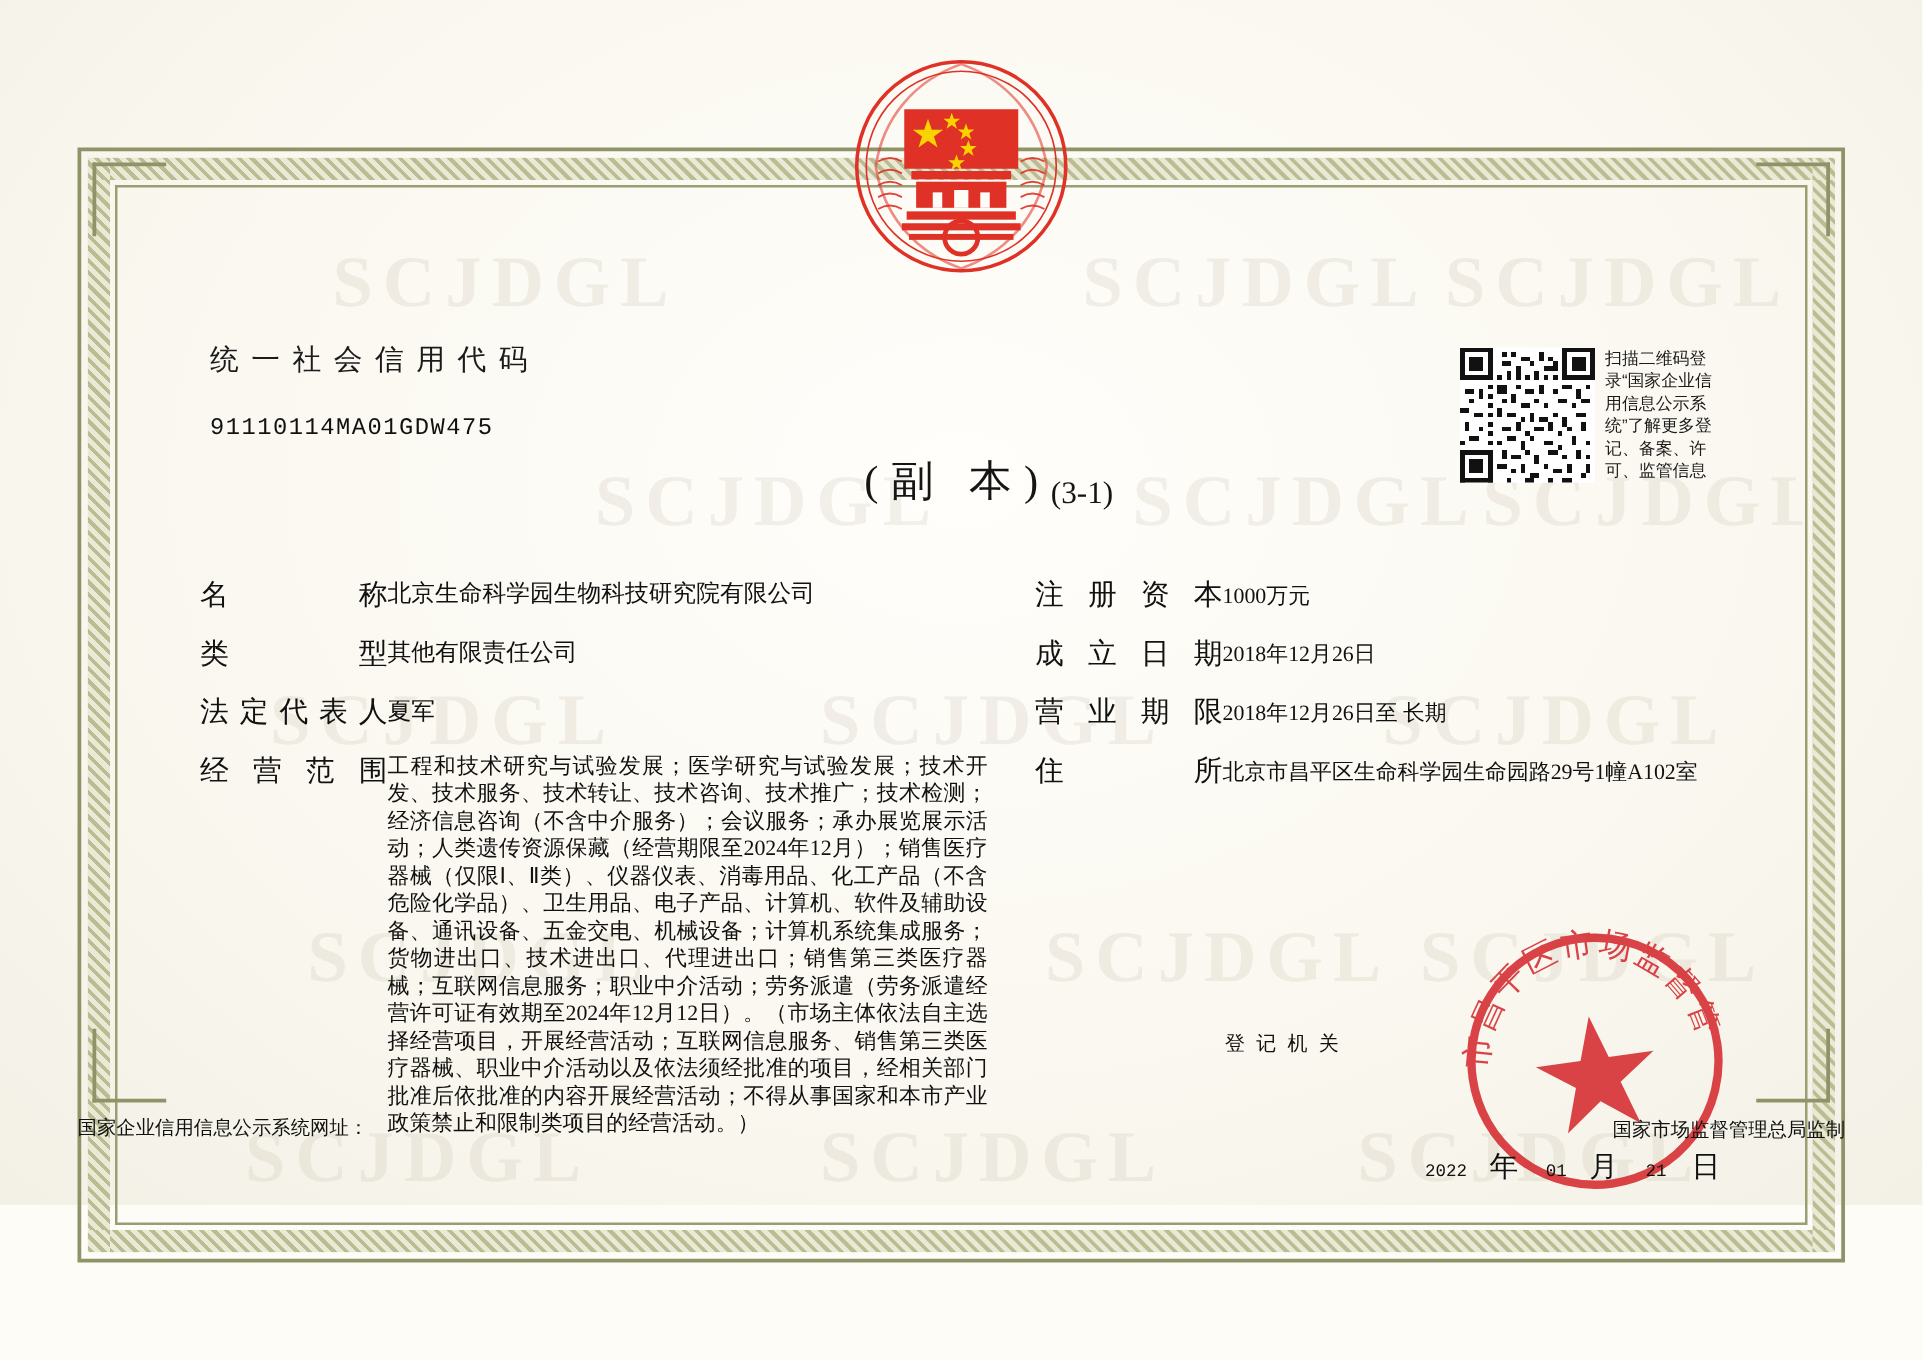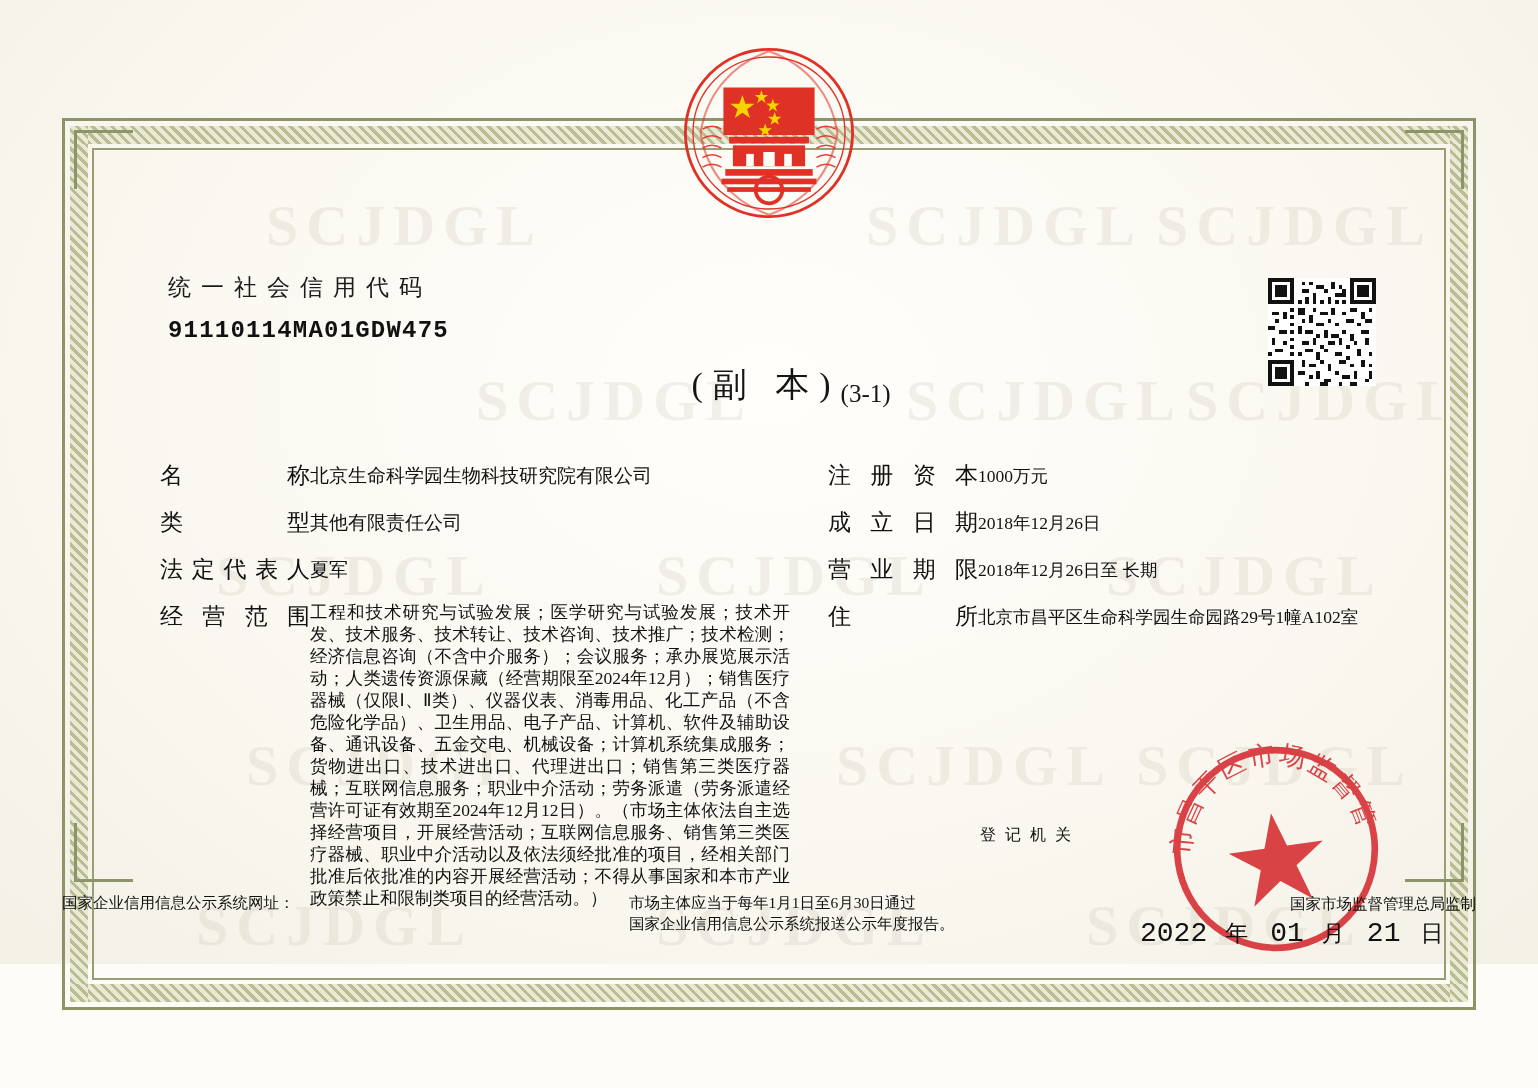--- a/index.html
+++ b/index.html
@@ -96,26 +96,25 @@
     left: 168px; top: 272px;
     width: 420px;
   }
   .credit-title {
     font-size: 23px;
     letter-spacing: 10px;
     color: #1b1b1b;
     font-family: "Liberation Serif", serif;
   }
   .credit-code {
-    margin-top: 14px;
-    font-size: 24px;
+    margin-top: 28px;
+    font-size: 19px;
     font-family: "Liberation Mono", monospace;
     letter-spacing: 1.2px;
     color: #111;
-    font-weight: bold;
   }
 
   .main-title {
     position: absolute;
     left: 50%;
     transform: translateX(-50%);
     top: 255px;
     font-size: 78px;
     font-weight: bold;
     letter-spacing: 22px;
@@ -224,21 +223,21 @@
   .date-line {
     position: absolute;
     left: 1140px; top: 918px;
     width: 270px;
     display: flex;
     align-items: baseline;
     font-size: 20px;
     color: #111;
   }
   .date-line .y { font-size: 23px; }
-  .date-line .num { font-family: "Liberation Mono", monospace; font-size: 28px; }
+  .date-line .num { font-family: "Liberation Mono", monospace; font-size: 14px; }
 
   
   .footer {
     position: absolute;
     left: 0; bottom: 14px;
     width: 1538px;
     height: 58px;
     display: flex;
     justify-content: space-between;
     align-items: flex-start;
@@ -447,20 +446,21 @@
           <rect x="23" y="25" width="1" height="2"></rect>
             <rect x="26" y="27" width="1" height="1"></rect>
           <rect x="10" y="28" width="1" height="1"></rect>
             <rect x="14" y="28" width="2" height="1"></rect>
           <rect x="19" y="28" width="1" height="1"></rect>
             <rect x="22" y="28" width="2" height="1"></rect>
           <rect x="27" y="25" width="1" height="2"></rect>
         </g>
       </svg>
     </div>
+    <div class="qr-note">扫描二维码登录“国家企业信用信息公示系统”了解更多登记、备案、许可、监管信息</div>
   </div>
 
   <div class="fields-left">
 
     <div class="frow">
       <div class="flabel">
         <span>名</span>
         <span>称</span>
       </div>
       <div class="fvalue">北京生命科学园生物科技研究院有限公司</div>
@@ -560,20 +560,16 @@
     <span class="num">01</span>
     <span class="y" style="margin:0 22px 0 18px;">月</span>
     <span class="num">21</span>
     <span class="y" style="margin:0 0 0 20px;">日</span>
   </div>
 
   <div class="footer">
     <div class="footer-left">
       <div>国家企业信用信息公示系统网址：</div>
     </div>
-    <div class="footer-center">
-      <div>市场主体应当于每年1月1日至6月30日通过</div>
-      <div>国家企业信用信息公示系统报送公示年度报告。</div>
-    </div>
     <div class="footer-right">国家市场监督管理总局监制</div>
   </div>
 
 </div>
 
 </body></html>

